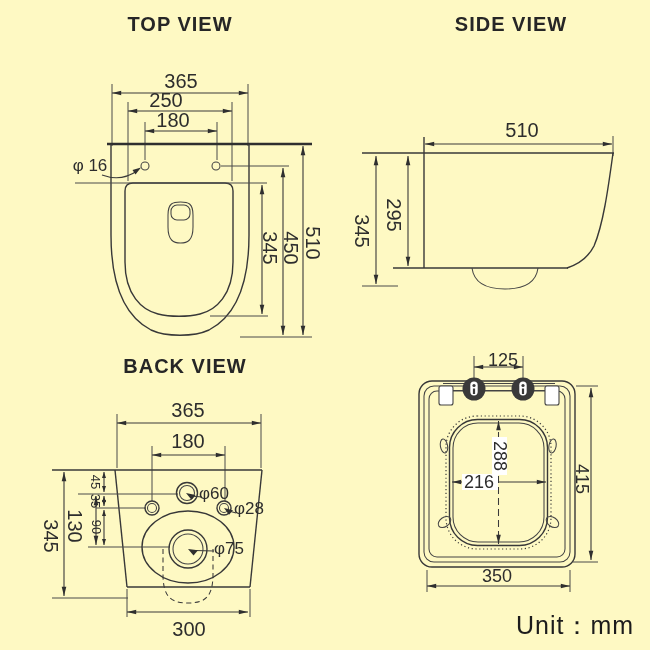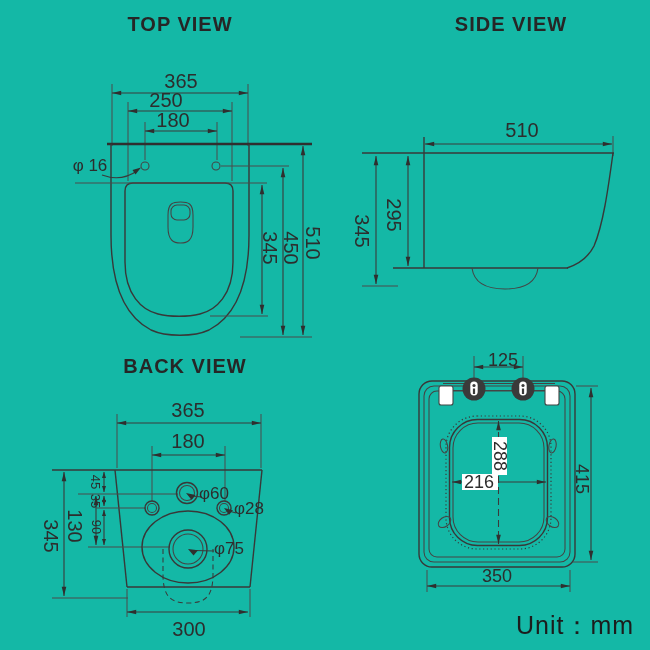--- a/index.html
+++ b/index.html
@@ -1,16 +1,16 @@
 <!DOCTYPE html>
 <html><head>
 <meta charset="utf-8">
 <style>
   html,body{margin:0;padding:0;background:#ffffff;}
-  .page{position:relative;width:650px;height:650px;background:#14b8a6;overflow:hidden;
+  .page{position:relative;width:650px;height:650px;background:#fef9c3;overflow:hidden;
         font-family:"Liberation Sans", sans-serif;}
   svg{display:block}
   svg text{fill:#2d2d2d;text-anchor:middle;dominant-baseline:central;
            font-family:"Liberation Sans", sans-serif;}
   .title{font-size:20px;font-weight:700;letter-spacing:1px;fill:#262626;}
   .dimtxt{font-size:20px;}
   .dimtxt-s{font-size:13px;}
   .dimtxt-m{font-size:17px;}
   .dimtxt-seat{font-size:18px;}
   .unit{font-size:25px;fill:#1c1c1c;letter-spacing:1px;}

